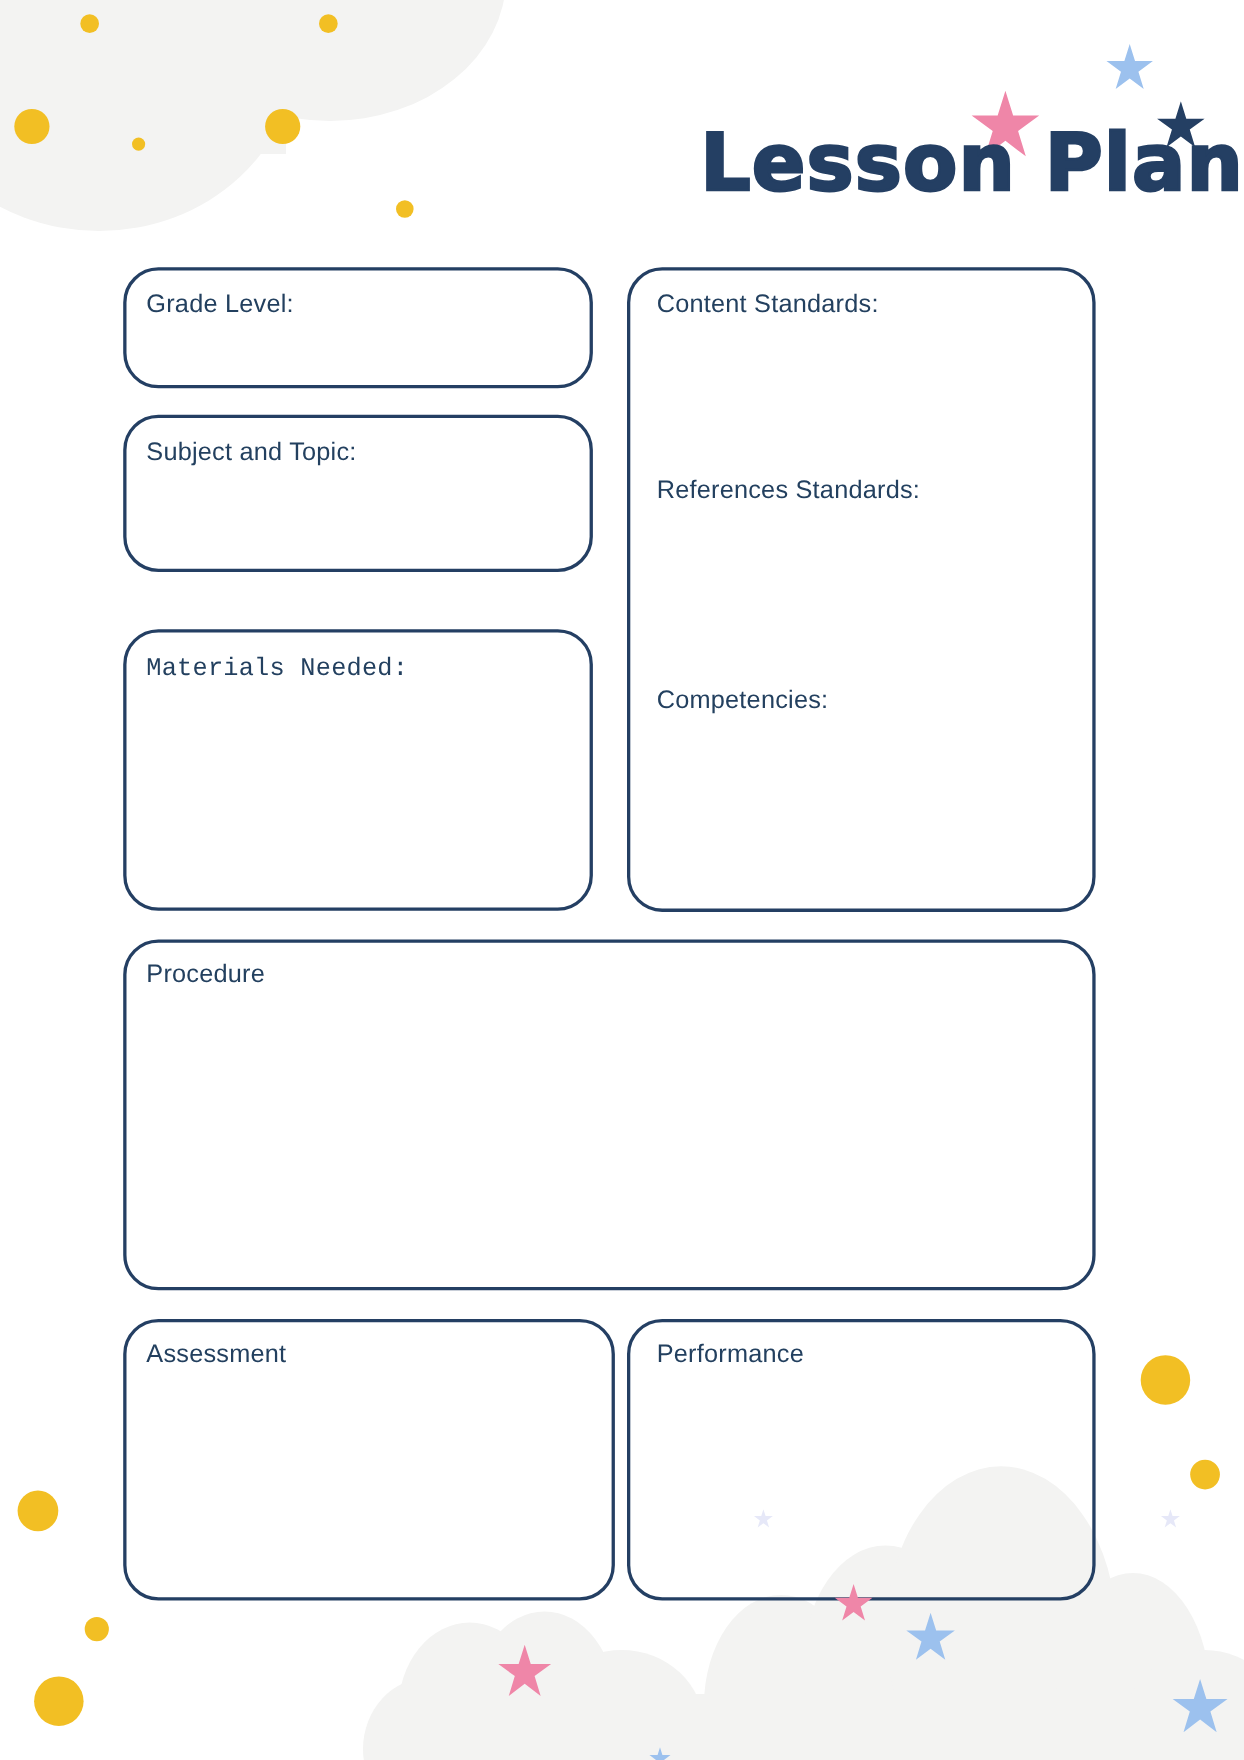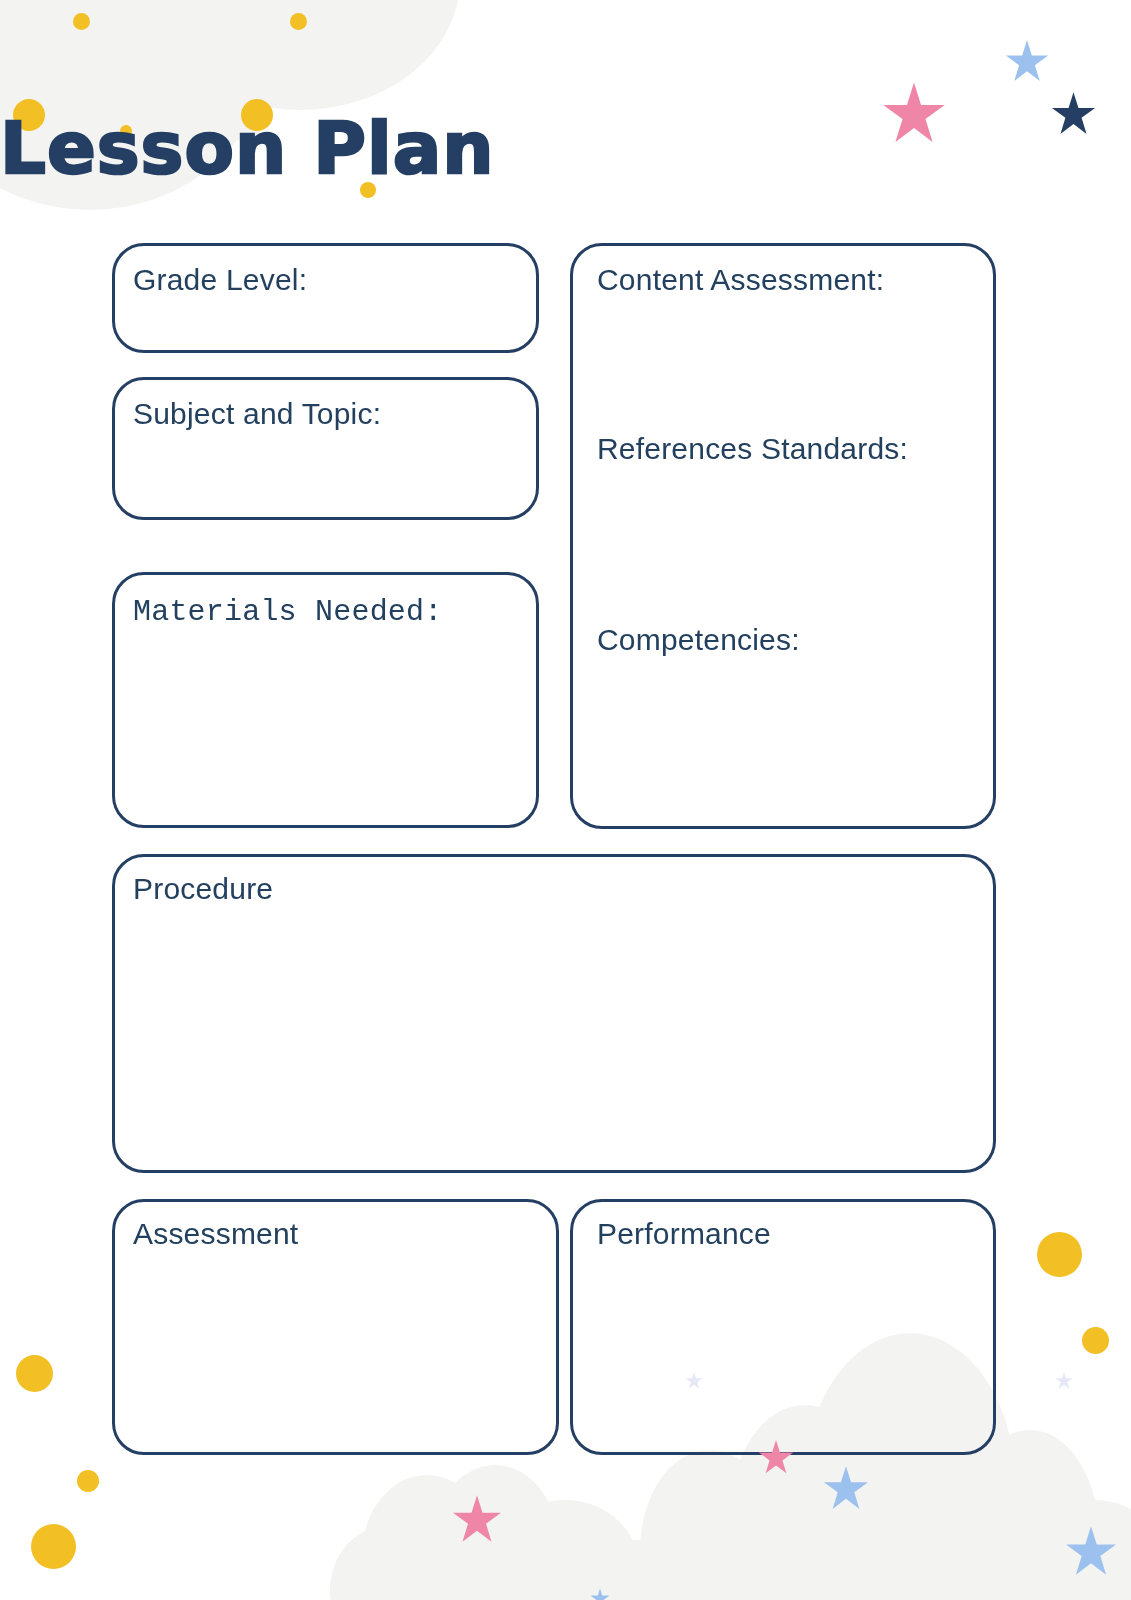--- a/index.html
+++ b/index.html
@@ -9,35 +9,35 @@
     font-family: "Liberation Sans", "DejaVu Sans", sans-serif;
     color: #23405f;
   }
   .cloud { position: absolute; background: #f3f3f2; border-radius: 50%; }
   .dot { position: absolute; border-radius: 50%; background: #f2bf24; }
   .star { position: absolute; }
   .star svg { display: block; width: 100%; height: 100%; }
 
   .title {
     position: absolute; left: 0; width: 1131px; top: 112px;
-    text-align: left;
+    text-align: right;
     font-family: "DejaVu Sans", "Liberation Sans", sans-serif;
     font-weight: 900; font-size: 72px; letter-spacing: 1px;
     color: #243f63;
     -webkit-text-stroke: 2.5px #243f63;
     line-height: 1;
   }
   .box {
     position: absolute; box-sizing: border-box;
     border: 3.5px solid #243f63; border-radius: 32px;
     background: transparent;
   }
   .label {
     position: absolute; left: 18px;
-    font-size: 30px; color: #23405f; letter-spacing: 0.2px;
+    font-size: 23px; color: #23405f; letter-spacing: 0.2px;
     white-space: nowrap;
   }
 </style>
 </head>
 <body>
 
 <div class="cloud" style="left:-90px; top:-120px; width:360px; height:330px;"></div>
 <div class="cloud" style="left:140px; top:-150px; width:320px; height:260px;"></div>
 <div class="cloud" style="left:-40px; top:-60px; width:300px; height:200px; border-radius:0;"></div>
 
@@ -125,21 +125,21 @@
 
 <div class="box" style="left:112px; top:377px; width:427px; height:143px;">
   <span class="label" style="top:17px;">Subject and Topic:</span>
 </div>
 
 <div class="box" style="left:112px; top:572px; width:427px; height:256px;">
   <span class="label" style="top:20px;font-family:Liberation Mono, monospace;">Materials Needed:</span>
 </div>
 
 <div class="box" style="left:570px; top:243px; width:426px; height:586px;">
-  <span class="label" style="top:17px; left:24px;">Content Assessment:</span>
+  <span class="label" style="top:17px; left:24px;">Content Standards:</span>
   <span class="label" style="top:186px; left:24px;">References Standards:</span>
   <span class="label" style="top:377px; left:24px;">Competencies:</span>
 </div>
 
 <div class="box" style="left:112px; top:854px; width:884px; height:319px;padding-left:46px;">
   <span class="label" style="top:15px;">Procedure</span>
 </div>
 
 <div class="box" style="left:112px; top:1199px; width:447px; height:256px;">
   <span class="label" style="top:15px;">Assessment</span>

